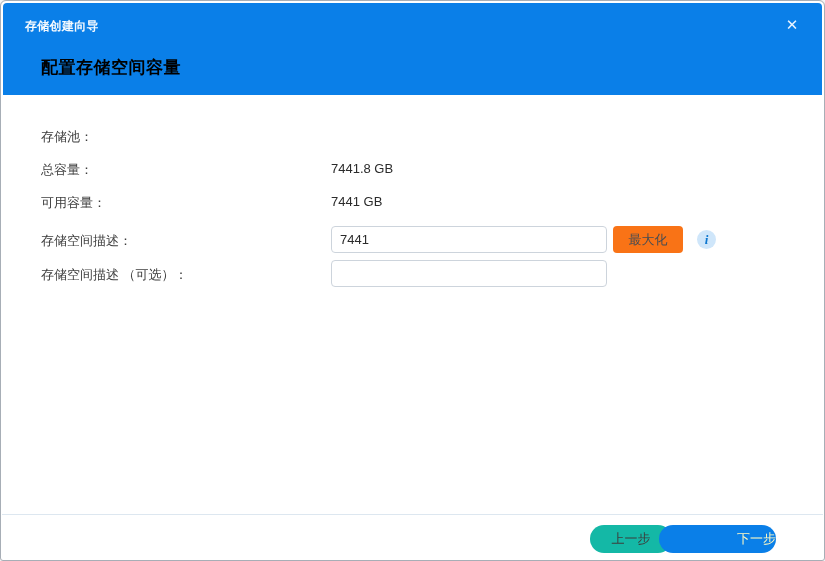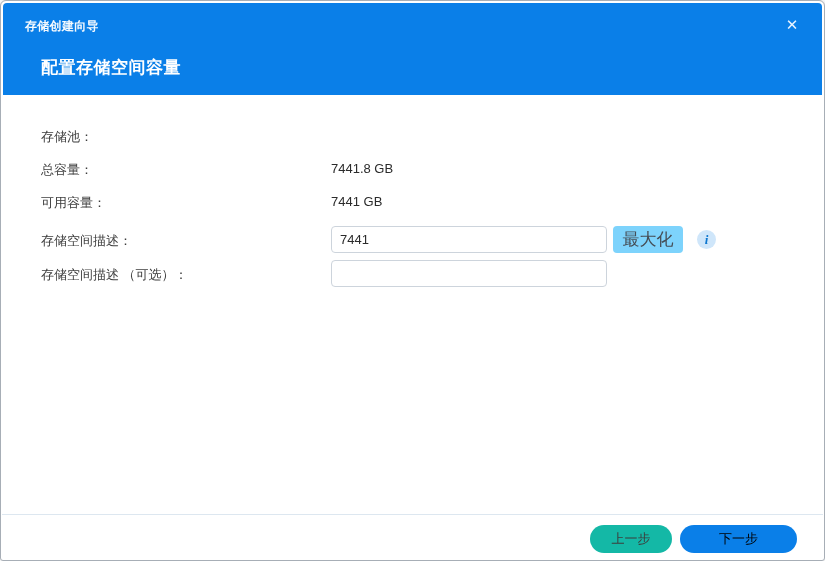--- a/index.html
+++ b/index.html
@@ -30,21 +30,21 @@
   }
   .close-btn {
     position: absolute; top: 10px; right: 18px;
     width: 24px; height: 24px;
     background: transparent; border: none;
     color: #eaf4ff; font-size: 15px; line-height: 24px; text-align: center;
     cursor: pointer; font-family: "DejaVu Sans", sans-serif;
   }
   .heading {
     position: absolute; top: 53px; left: 38px;
-    font-size: 17px; font-weight: bold; color: #ffffff;
+    font-size: 17px; font-weight: bold; color: #000000;
     letter-spacing: 0.5px;
   }
   
   .row { position: absolute; left: 40px; right: 54px; height: 28px; }
   .row .label {
     position: absolute; left: 0; top: 0;
     font-size: 13px; color: #3c3c3c;
   }
   .row .value {
     position: absolute; left: 290px; top: 0;
@@ -55,22 +55,22 @@
     width: 276px; height: 27px;
     border: 1px solid #cdd4dc; border-radius: 4px;
     padding: 9px 8px;
     font-size: 13px; color: #2b2b2b;
     font-family: "Liberation Sans", "DejaVu Sans", sans-serif;
     outline: none; background: #ffffff;
   }
   .max-btn {
     position: absolute; left: 572px; top: -6px;
     width: 70px; height: 27px;
-    background: #7dd3fc; border: none; border-radius: 4px;
-    font-size: 17px; color: #454c54; cursor: pointer;
+    background: #f97316; border: none; border-radius: 4px;
+    font-size: 13px; color: #454c54; cursor: pointer;
     font-family: "Liberation Sans", "DejaVu Sans", sans-serif;
   }
   .info-icon {
     position: absolute; left: 656px; top: -2px;
     width: 19px; height: 19px; border-radius: 50%;
     background: #cfe6fa;
     color: #0c76cf;
     font-family: "Liberation Serif", "DejaVu Serif", serif;
     font-style: italic; font-weight: bold;
     font-size: 13px; line-height: 19px; text-align: center;
@@ -85,22 +85,22 @@
     position: absolute; top: 524px; height: 28px;
     border: none; border-radius: 14px;
     font-size: 13px; cursor: pointer;
     font-family: "Liberation Sans", "DejaVu Sans", sans-serif;
   }
   .back-btn {
     left: 589px; width: 82px;
     background: #14b8a6; color: #3c3c3c;
   }
   .next-btn {
-    left: 679px; width: 117px;
-    background: #0a7fe8; color: #000000;
+    left: 658px; width: 117px;
+    background: #0a7fe8; color: #fef9c3; text-align: right;
   }
 </style>
 </head>
 <body>
 
 <div class="dialog">
 
   <div class="header">
     <div class="wizard-title">存储创建向导</div>
     <button class="close-btn">

